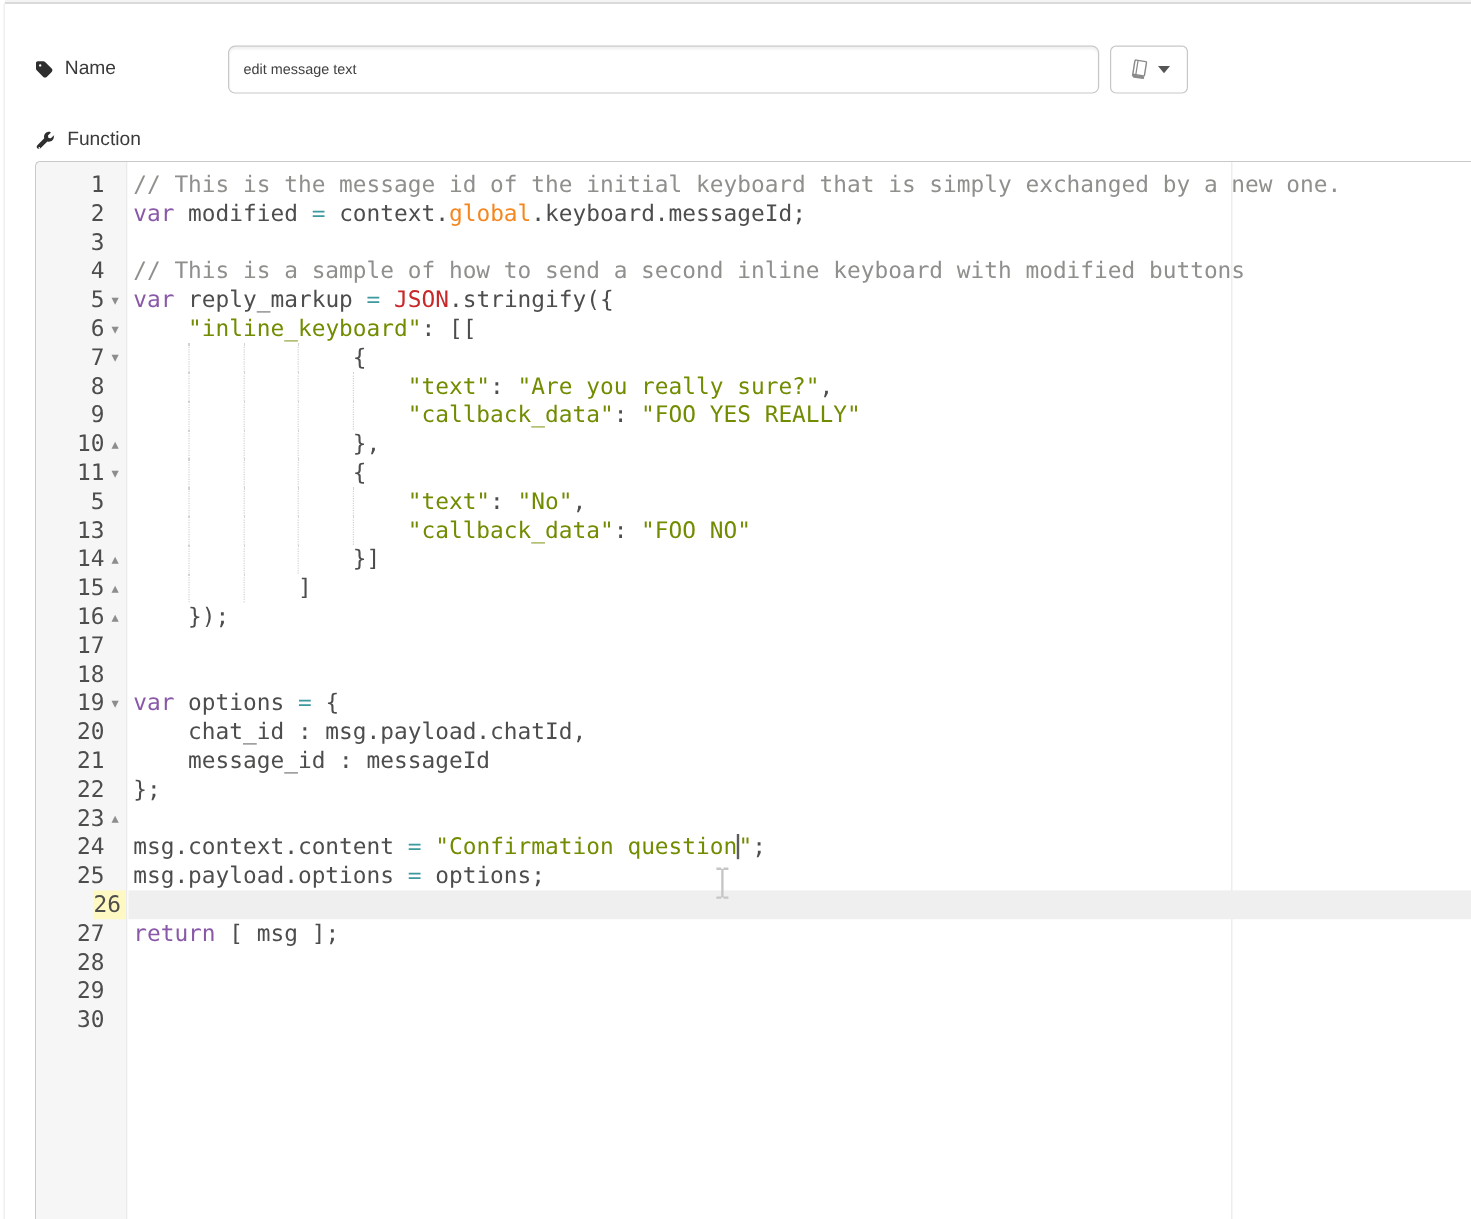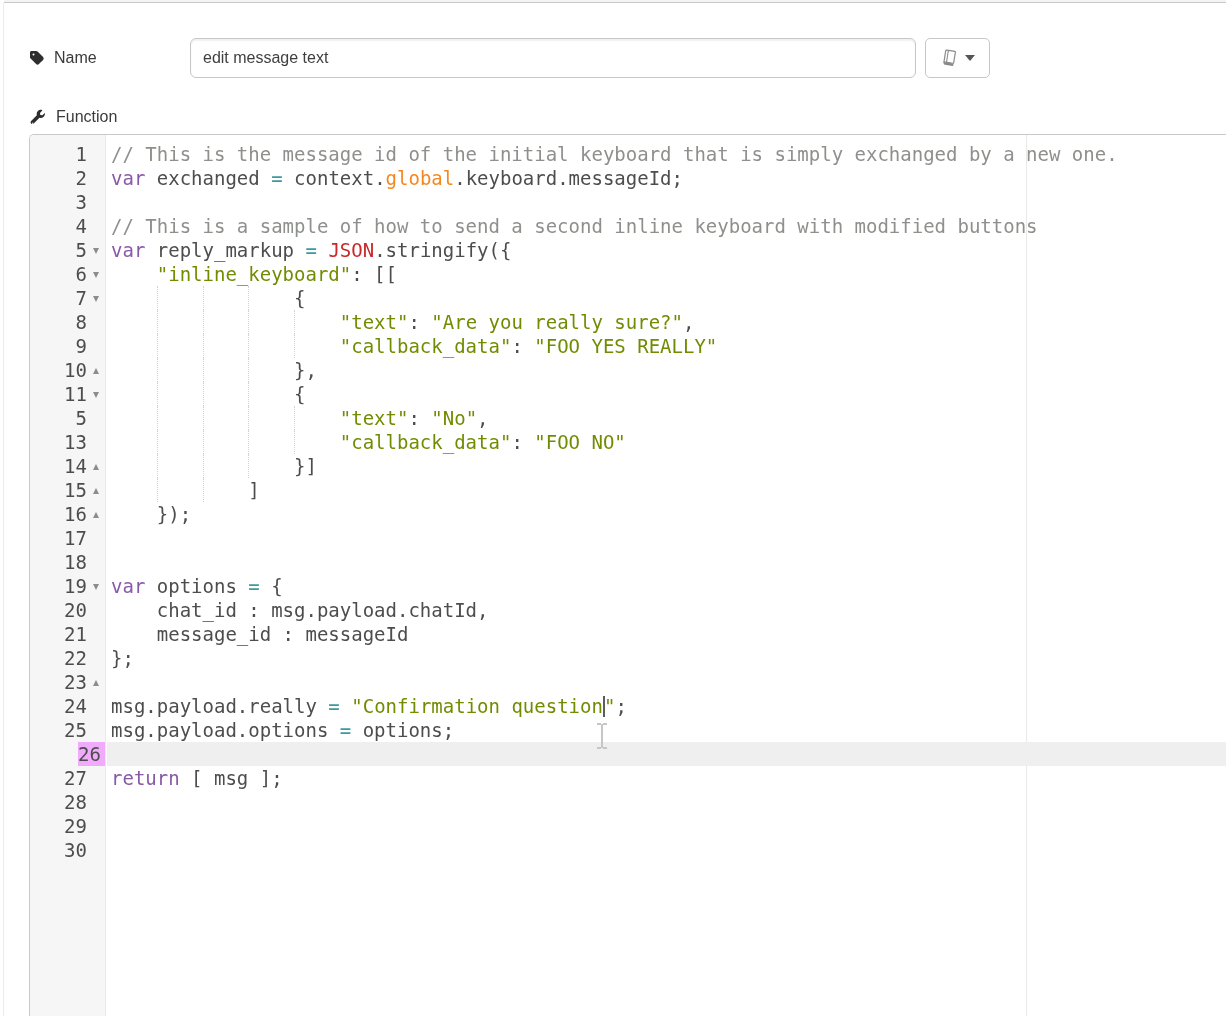--- a/index.html
+++ b/index.html
@@ -11,42 +11,42 @@
                background:#f4f4f4; border-bottom:1px solid #c9c9c9; }
   .left-edge { position:absolute; left:3px; top:3px; bottom:0; width:1px; background:#ececec; }
 
   
   .name-row { position:absolute; left:30px; top:38px; height:40px; }
   .field-label { position:absolute; left:0; top:0; height:40px; display:flex; align-items:center;
                  gap:8px; color:#3a3a3a; font-size:16px; }
   .field-label svg { flex:0 0 auto; }
   .name-input { position:absolute; left:160px; top:0; width:726px; height:40px;
                 border:1px solid #c7c7c7; border-radius:6px; padding:0 12px;
-                font-family:"Liberation Sans", sans-serif; font-size:16px; color:#3f3f3f;
+                font-family:"Liberation Sans", sans-serif; font-size:12px; color:#3f3f3f;
                 background:#fff; box-shadow:inset 0 2px 2px rgba(0,0,0,0.06); outline:none; }
   .lib-button { position:absolute; left:895px; top:0; width:65px; height:40px;
                 border:1px solid #c7c7c7; border-radius:5px; background:#fff;
                 display:flex; align-items:center; justify-content:center; gap:7px; cursor:pointer; }
   .caret-down { width:0; height:0; border-left:5px solid transparent; border-right:5px solid transparent;
                 border-top:6px solid #555; }
 
   
   .func-row { position:absolute; left:30px; top:104px; height:26px; display:flex;
               align-items:center; gap:9px; color:#3a3a3a; font-size:16px; }
 
   
   .editor { position:absolute; left:29px; top:134px; width:1197px; height:882px;
             border:1px solid #c9c9c9; border-right:none; border-bottom:none;
             border-radius:5px 0 0 0; overflow:hidden; background:#fff;
             font-family:"DejaVu Sans Mono", monospace; font-size:19px; line-height:24px; }
   .gutter { position:absolute; left:0; top:0; bottom:0; width:76px; background:#f6f6f6;
             border-right:1px solid #eaeaea; padding-top:7px; z-index:3; }
   .gutter-line { position:relative; height:24px; color:#4d4d4c; text-align:right;
                  padding-right:18px; }
-  .gutter-line.active { background:#f0abfc;margin-left:48px; }
+  .gutter-line.active { background:#fef9c3;margin-left:48px; }
   .fold-widget { position:absolute; right:2px; top:0; width:14px; height:24px; color:#8d8d8d;
                  font-size:12px; line-height:24px; text-align:center; cursor:pointer;
                  font-family:"DejaVu Sans", sans-serif; }
 
   .code-area { position:absolute; left:77px; right:0; top:0; bottom:0; padding-top:7px; }
   .print-margin { position:absolute; top:0; bottom:0; left:calc(4px + 80ch); width:1px;
                   background:#e9e9e9; z-index:0; }
   .active-band { position:absolute; left:0; right:0; height:24px; background:#efefef; z-index:1; }
 
   .line { position:relative; height:24px; white-space:pre; padding-left:4px;
@@ -100,21 +100,21 @@
         <path d="M21.7 6.1c-.2-.5-.8-.6-1.2-.2l-3 3-2.9-.5-.5-2.9 3-3c.4-.4.2-1-.3-1.2-2-.5-4.2.1-5.7 1.6-1.6 1.6-2 3.9-1.4 5.9l-8.1 8.1c-1 1-1 2.7 0 3.7s2.7 1 3.7 0l8.1-8.1c2 .7 4.3.2 5.9-1.4 1.5-1.5 2.1-3.7 1.6-5.7zM3.9 21.1c-.6 0-1-.4-1-1s.4-1 1-1 1 .4 1 1-.4 1-1 1z"></path>
       </svg>
     <span>Function</span>
   </div>
 
   <div class="editor">
     <div class="code-area" id="code-area">
       <div class="print-margin"></div>
       <div class="active-band" id="active-band" style="top: 607px;"></div>
     <div class="line"><span class="tok-c">// This is the message id of the initial keyboard that is simply exchanged by a new one.</span></div>
-        <div class="line"><span class="tok-k">var</span><span class="tok-t"> exchanged </span><span class="tok-o">=</span><span class="tok-t"> context.</span><span class="tok-n">global</span><span class="tok-t">.keyboard.messageId;</span></div>
+        <div class="line"><span class="tok-k">var</span><span class="tok-t"> modified </span><span class="tok-o">=</span><span class="tok-t"> context.</span><span class="tok-n">global</span><span class="tok-t">.keyboard.messageId;</span></div>
         <div class="line"></div>
         <div class="line"><span class="tok-c">// This is a sample of how to send a second inline keyboard with modified buttons</span></div>
         <div class="line"><span class="tok-k">var</span><span class="tok-t"> reply_markup </span><span class="tok-o">=</span><span class="tok-t"> </span><span class="tok-j">JSON</span><span class="tok-t">.stringify({</span></div>
         <div class="line"><span class="tok-t">    </span><span class="tok-s">"inline_keyboard"</span><span class="tok-t">: [[</span></div>
         <div class="line"><span class="guide" style="left: calc(4ch + 4px);"></span><span class="guide" style="left: calc(8ch + 4px);"></span><span class="guide" style="left: calc(12ch + 4px);"></span><span class="tok-t">                {</span></div>
         <div class="line"><span class="guide" style="left: calc(4ch + 4px);"></span><span class="guide" style="left: calc(8ch + 4px);"></span><span class="guide" style="left: calc(12ch + 4px);"></span><span class="guide" style="left: calc(16ch + 4px);"></span><span class="tok-t">                    </span><span class="tok-s">"text"</span><span class="tok-t">: </span><span class="tok-s">"Are you really sure?"</span><span class="tok-t">,</span></div>
         <div class="line"><span class="guide" style="left: calc(4ch + 4px);"></span><span class="guide" style="left: calc(8ch + 4px);"></span><span class="guide" style="left: calc(12ch + 4px);"></span><span class="guide" style="left: calc(16ch + 4px);"></span><span class="tok-t">                    </span><span class="tok-s">"callback_data"</span><span class="tok-t">: </span><span class="tok-s">"FOO YES REALLY"</span></div>
         <div class="line"><span class="guide" style="left: calc(4ch + 4px);"></span><span class="guide" style="left: calc(8ch + 4px);"></span><span class="guide" style="left: calc(12ch + 4px);"></span><span class="tok-t">                },</span></div>
         <div class="line"><span class="guide" style="left: calc(4ch + 4px);"></span><span class="guide" style="left: calc(8ch + 4px);"></span><span class="guide" style="left: calc(12ch + 4px);"></span><span class="tok-t">                {</span></div>
         <div class="line"><span class="guide" style="left: calc(4ch + 4px);"></span><span class="guide" style="left: calc(8ch + 4px);"></span><span class="guide" style="left: calc(12ch + 4px);"></span><span class="guide" style="left: calc(16ch + 4px);"></span><span class="tok-t">                    </span><span class="tok-s">"text"</span><span class="tok-t">: </span><span class="tok-s">"No"</span><span class="tok-t">,</span></div>
@@ -122,21 +122,21 @@
         <div class="line"><span class="guide" style="left: calc(4ch + 4px);"></span><span class="guide" style="left: calc(8ch + 4px);"></span><span class="guide" style="left: calc(12ch + 4px);"></span><span class="tok-t">                }]</span></div>
         <div class="line"><span class="guide" style="left: calc(4ch + 4px);"></span><span class="guide" style="left: calc(8ch + 4px);"></span><span class="tok-t">            ]</span></div>
         <div class="line"><span class="tok-t">    });</span></div>
         <div class="line"></div>
         <div class="line"></div>
         <div class="line"><span class="tok-k">var</span><span class="tok-t"> options </span><span class="tok-o">=</span><span class="tok-t"> {</span></div>
         <div class="line"><span class="tok-t">    chat_id : msg.payload.chatId,</span></div>
         <div class="line"><span class="tok-t">    message_id : messageId</span></div>
         <div class="line"><span class="tok-t">};</span></div>
         <div class="line"></div>
-        <div class="line"><span class="tok-t">msg.payload.really </span><span class="tok-o">=</span><span class="tok-t"> </span><span class="tok-s">"Confirmation question</span><span class="caret"></span><span class="tok-s">"</span><span class="tok-t">;</span></div>
+        <div class="line"><span class="tok-t">msg.context.content </span><span class="tok-o">=</span><span class="tok-t"> </span><span class="tok-s">"Confirmation question</span><span class="caret"></span><span class="tok-s">"</span><span class="tok-t">;</span></div>
         <div class="line"><span class="tok-t">msg.payload.options </span><span class="tok-o">=</span><span class="tok-t"> options;</span></div>
         <div class="line"></div>
         <div class="line"><span class="tok-k">return</span><span class="tok-t"> [ msg ];</span></div>
         <div class="line"></div>
       </div>
     <div class="gutter" id="gutter">
         <div class="gutter-line">1</div>
         <div class="gutter-line">2</div>
         <div class="gutter-line">3</div>
         <div class="gutter-line">4</div>

